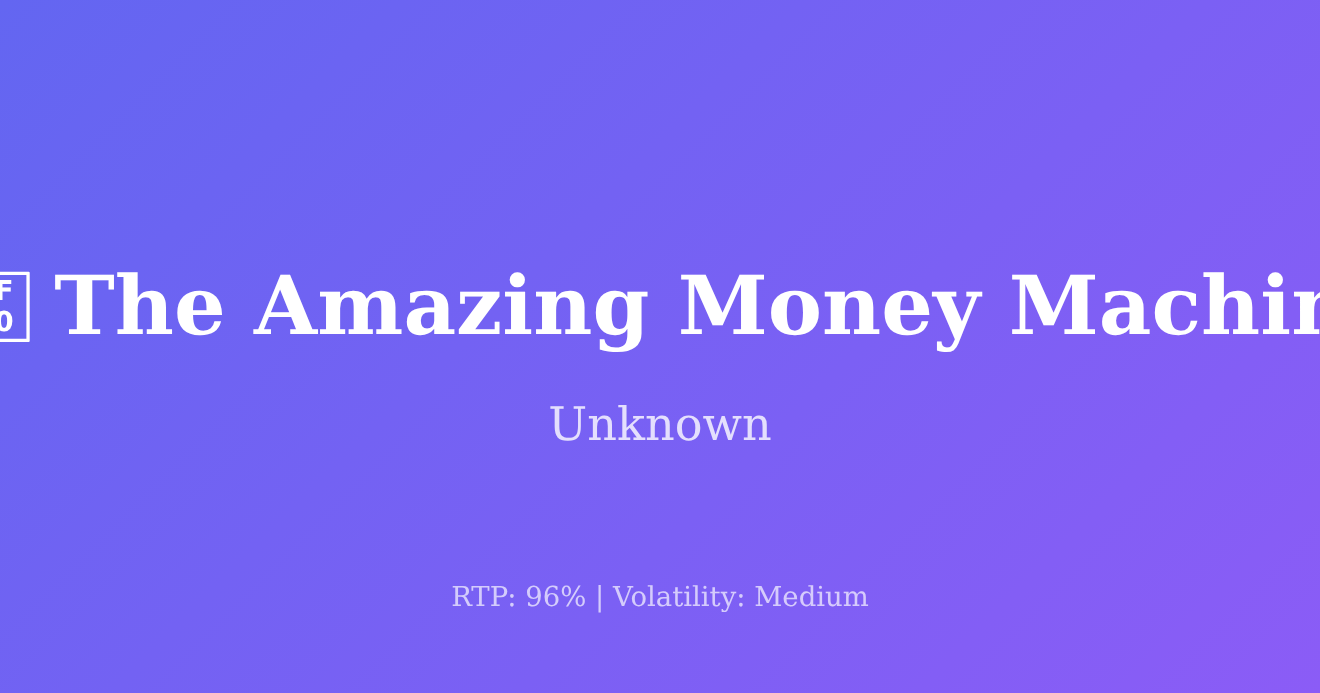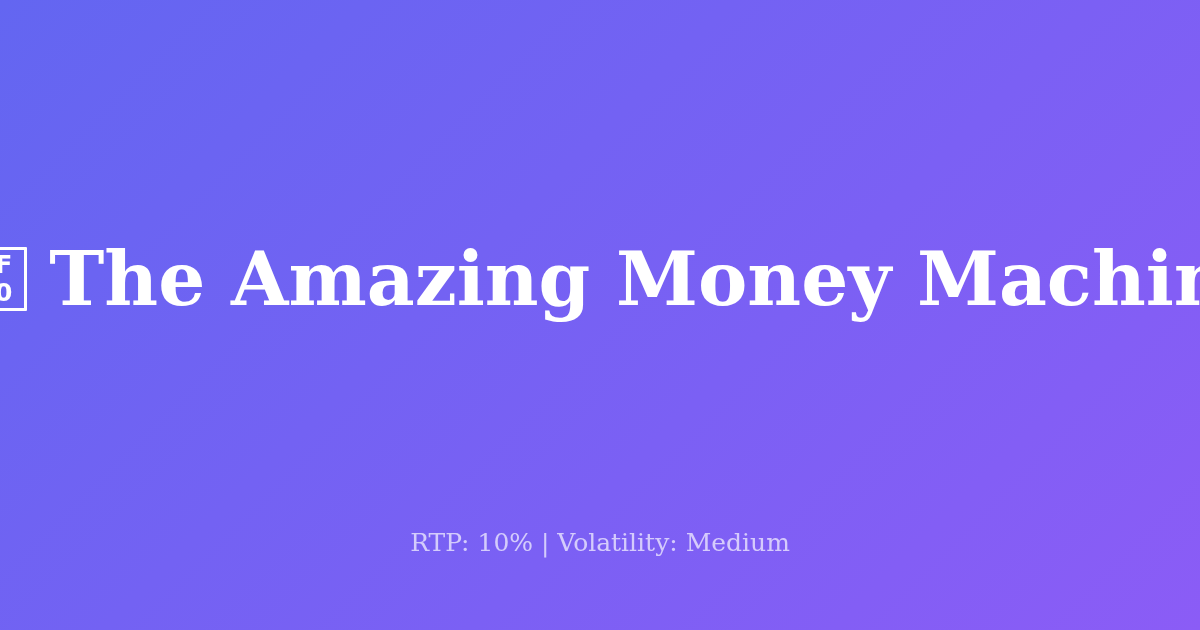--- a/index.html
+++ b/index.html
@@ -123,16 +123,17 @@
       <span class="tofu">
         <span class="hexrow top">F</span>
         <span class="hexrow bottom">0</span>
       </span>
 
       <h1 class="title">The Amazing Money Machine</h1>
 
     </div>
   </div>
 
+  <div class="subtitle">Unknown</div>
 
-  <div class="meta">RTP: 10% | Volatility: Medium</div>
+  <div class="meta">RTP: 96% | Volatility: Medium</div>
 
 </div>
 
 </body></html>

